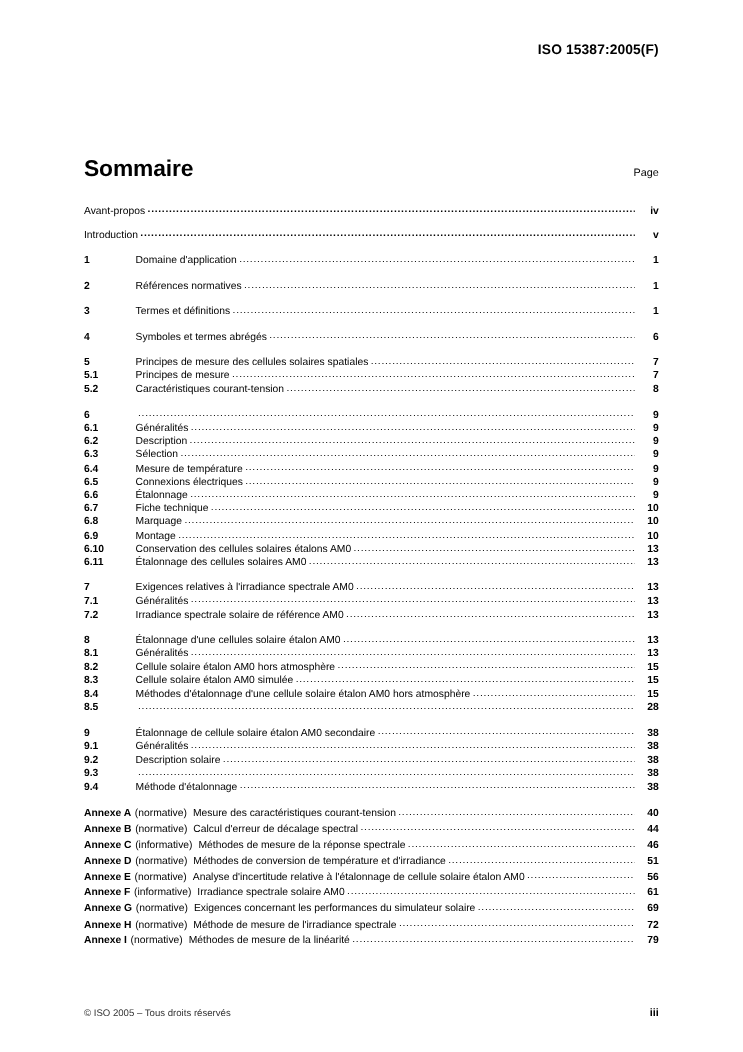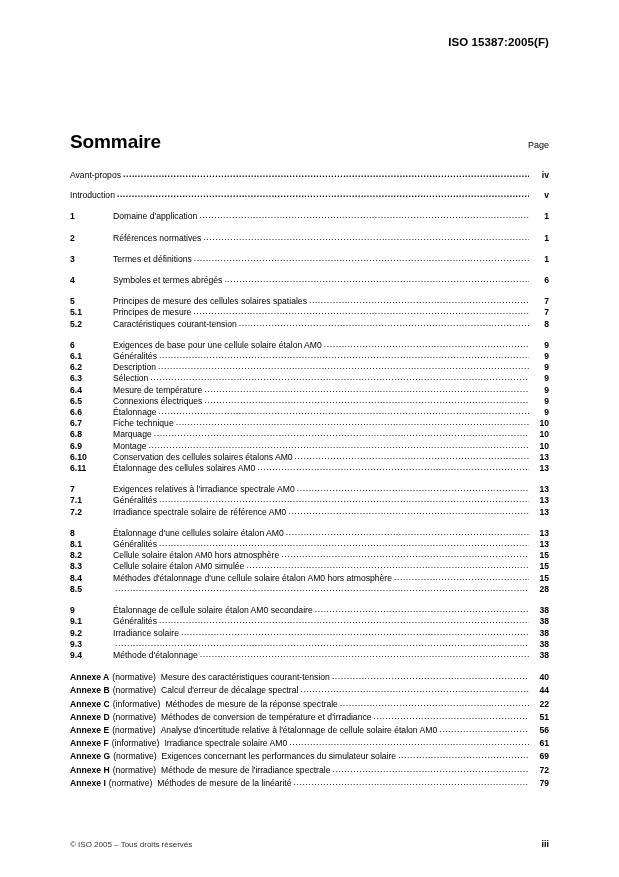--- a/index.html
+++ b/index.html
@@ -195,21 +195,20 @@
       </div>
       <div class="toc-row">
         <span class="num">5.2</span>
         <span class="label">Caractéristiques courant-tension </span>
         <span class="dots"></span>
         <span class="pg">8</span>
       </div>
       <div class="gap-md"></div>
       <div class="toc-row">
         <span class="num">6</span>
-        <span class="label">Exigences de base pour une cellule solaire étalon AM0 </span>
         <span class="dots"></span>
         <span class="pg">9</span>
       </div>
       <div class="toc-row">
         <span class="num">6.1</span>
         <span class="label">Généralités </span>
         <span class="dots"></span>
         <span class="pg">9</span>
       </div>
       <div class="toc-row">
@@ -335,21 +334,21 @@
         <span class="pg">38</span>
       </div>
       <div class="toc-row">
         <span class="num">9.1</span>
         <span class="label">Généralités </span>
         <span class="dots"></span>
         <span class="pg">38</span>
       </div>
       <div class="toc-row">
         <span class="num">9.2</span>
-        <span class="label">Irradiance solaire </span>
+        <span class="label">Description solaire </span>
         <span class="dots"></span>
         <span class="pg">38</span>
       </div>
       <div class="toc-row">
         <span class="num">9.3</span>
         <span class="dots"></span>
         <span class="pg">38</span>
       </div>
       <div class="toc-row">
         <span class="num">9.4</span>
@@ -370,21 +369,21 @@
         <span class="ann-kind">(normative)</span>
         <span class="label">Calcul d'erreur de décalage spectral </span>
         <span class="dots"></span>
         <span class="pg">44</span>
       </div>
       <div class="toc-row ann-row">
         <span class="ann-name">Annexe C</span>
         <span class="ann-kind">(informative)</span>
         <span class="label">Méthodes de mesure de la réponse spectrale </span>
         <span class="dots"></span>
-        <span class="pg">22</span>
+        <span class="pg">46</span>
       </div>
       <div class="toc-row ann-row">
         <span class="ann-name">Annexe D</span>
         <span class="ann-kind">(normative)</span>
         <span class="label">Méthodes de conversion de température et d'irradiance </span>
         <span class="dots"></span>
         <span class="pg">51</span>
       </div>
       <div class="toc-row ann-row">
         <span class="ann-name">Annexe E</span>

